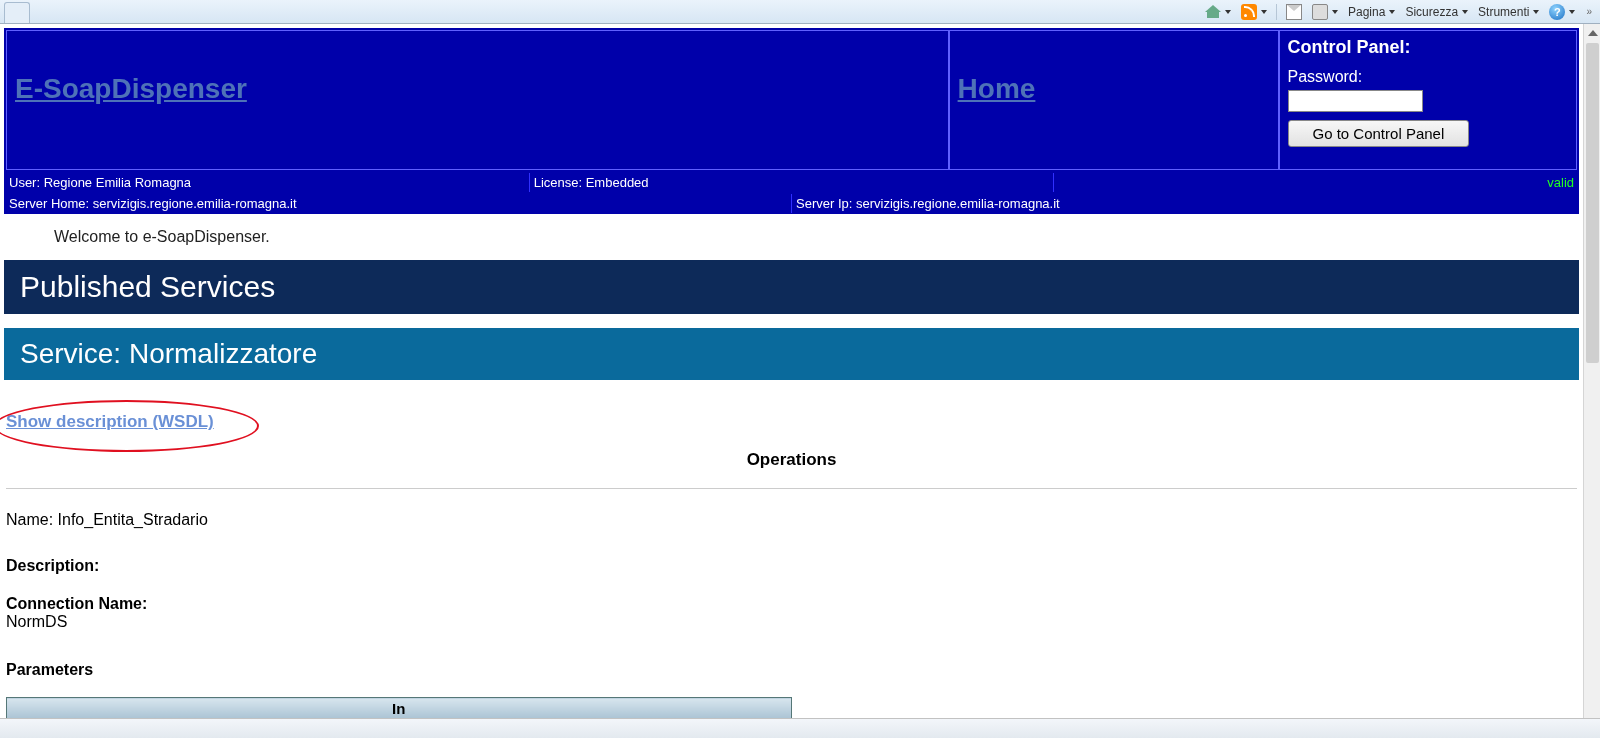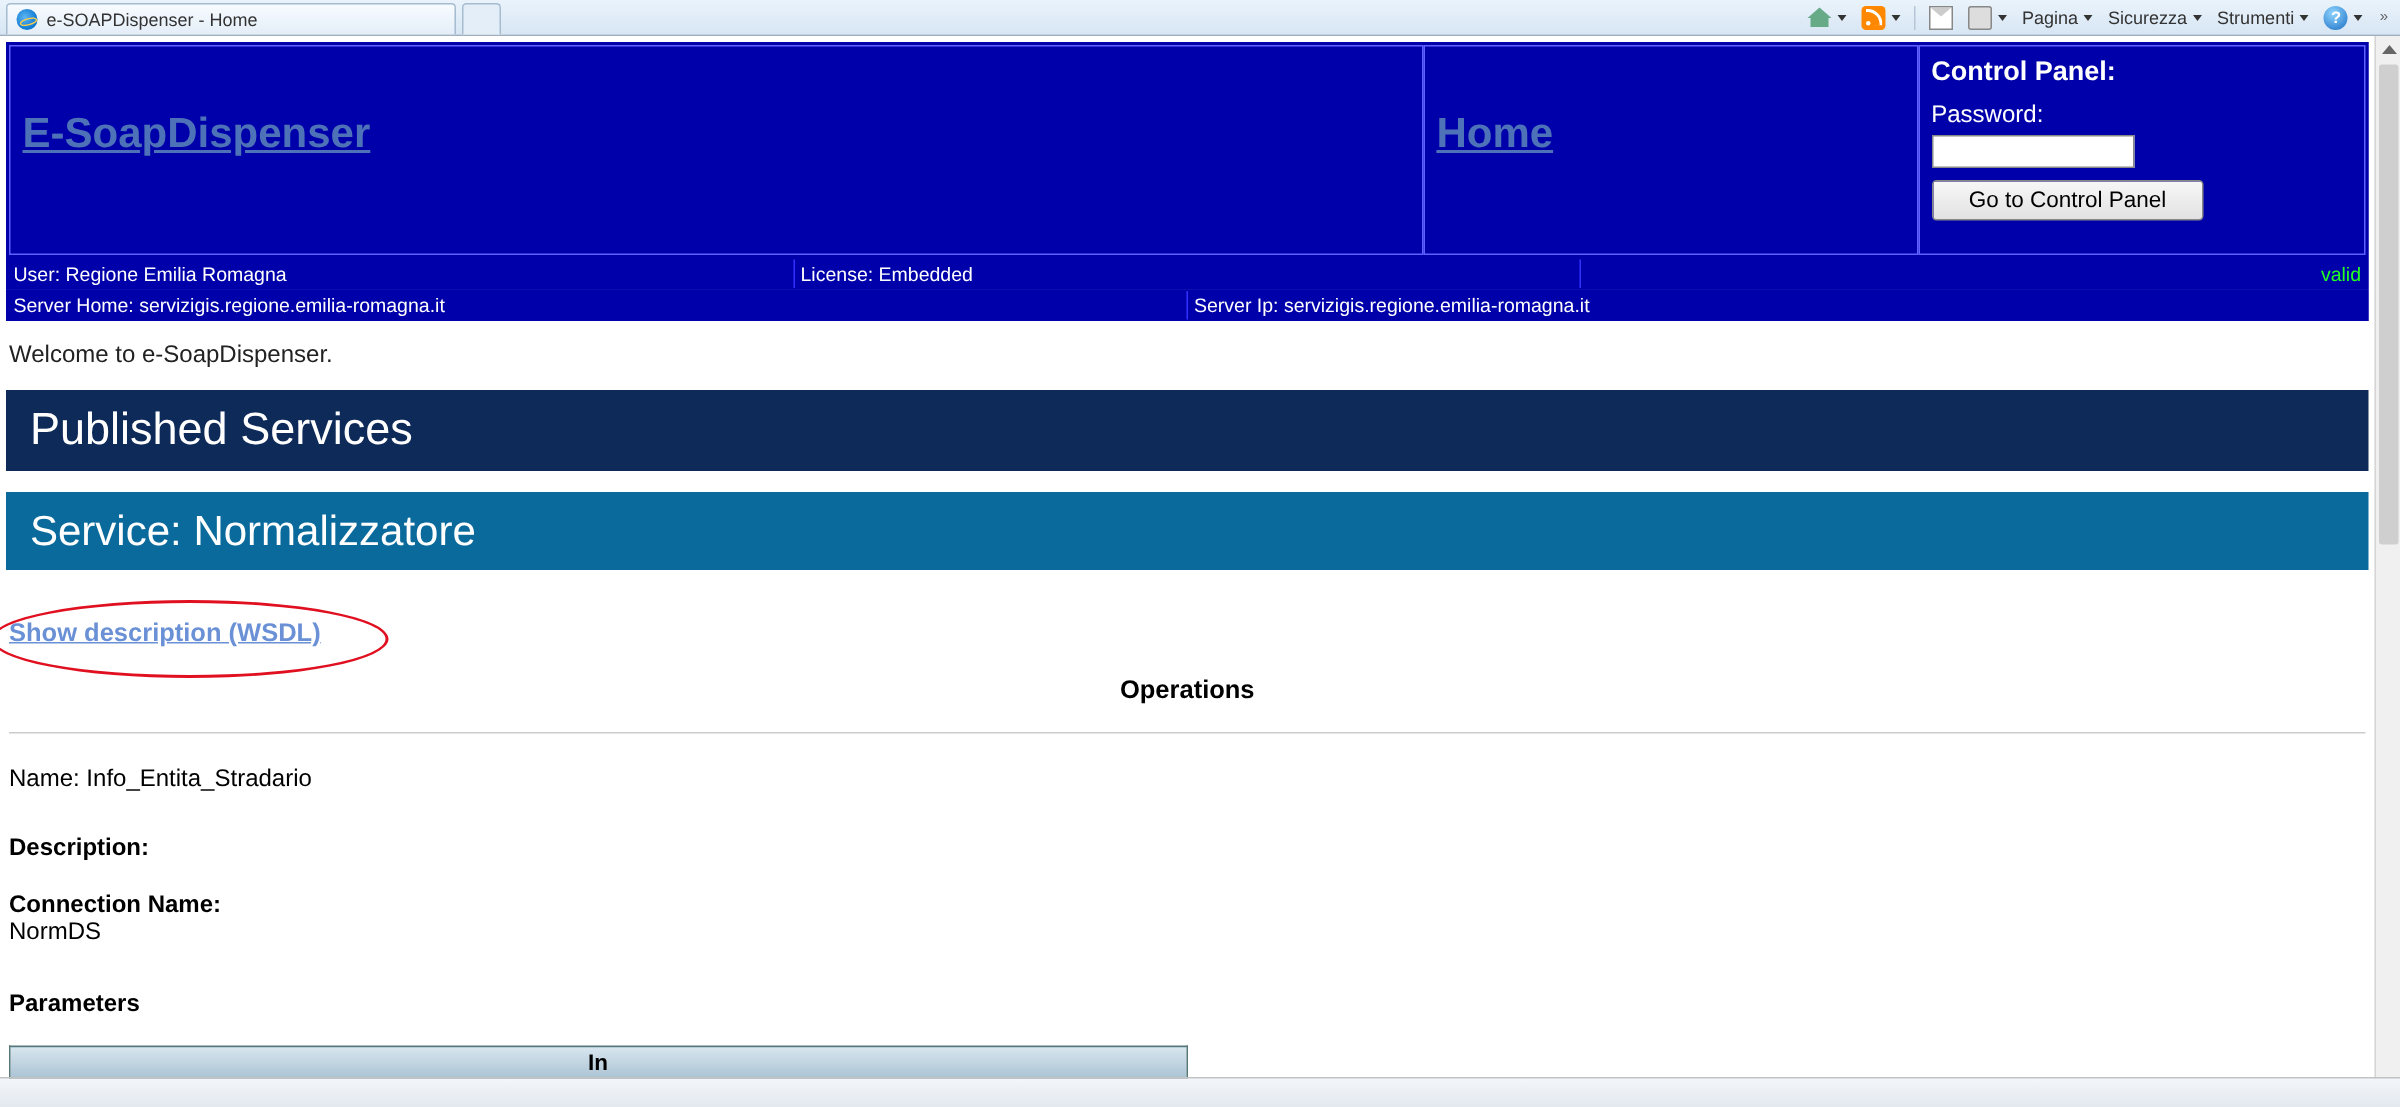--- a/index.html
+++ b/index.html
@@ -161,21 +161,21 @@
     display:flex;
     background:#0000aa;
     color:#fff;
     font-size:13px;
     border:1px solid #0000aa;
   }
   .info-row .cell{flex:1;padding:2px 4px;border-right:1px solid #3030ff;}
   .info-row .cell:last-child{border-right:none;}
   .valid{color:#2f2;text-align:right;padding-right:10px;flex:0 0 150px;}
 
-  .welcome{padding:14px 2px;font-size:16px;color:#222;}
+  .welcome{padding:14px 2px;font-size:16px;color:#222;margin-left:48px;}
 
   .pubserv{
     background:#0d2a59;color:#fff;
     font-size:30px;padding:10px 16px;
   }
   .service{
     background:#0a6a9c;color:#fff;
     font-size:28px;padding:10px 16px;margin-top:14px;
   }
   .content{padding:0 2px;position:relative;}
@@ -209,24 +209,20 @@
   .statusbar{
     position:absolute;left:0;right:0;bottom:0;height:20px;
     background:linear-gradient(#f3f6fa,#e3e9ef);
     border-top:1px solid #c2c2c2;
   }
 </style>
 </head>
 <body>
 
 <div class="browser-chrome">
-  <div class="tab">
-    <span class="ie-icon"></span>
-    <span>e-SOAPDispenser - Home</span>
-  </div>
   <div class="tab tab-newtab"></div>
 
   <div class="toolbar-right">
     <div class="tb-btn">
         <span class="icon16 icon-home"></span>
         <span class="dd-arrow"></span>
       </div>
     <div class="tb-btn">
         <span class="icon16 icon-rss"></span>
         <span class="dd-arrow"></span>

